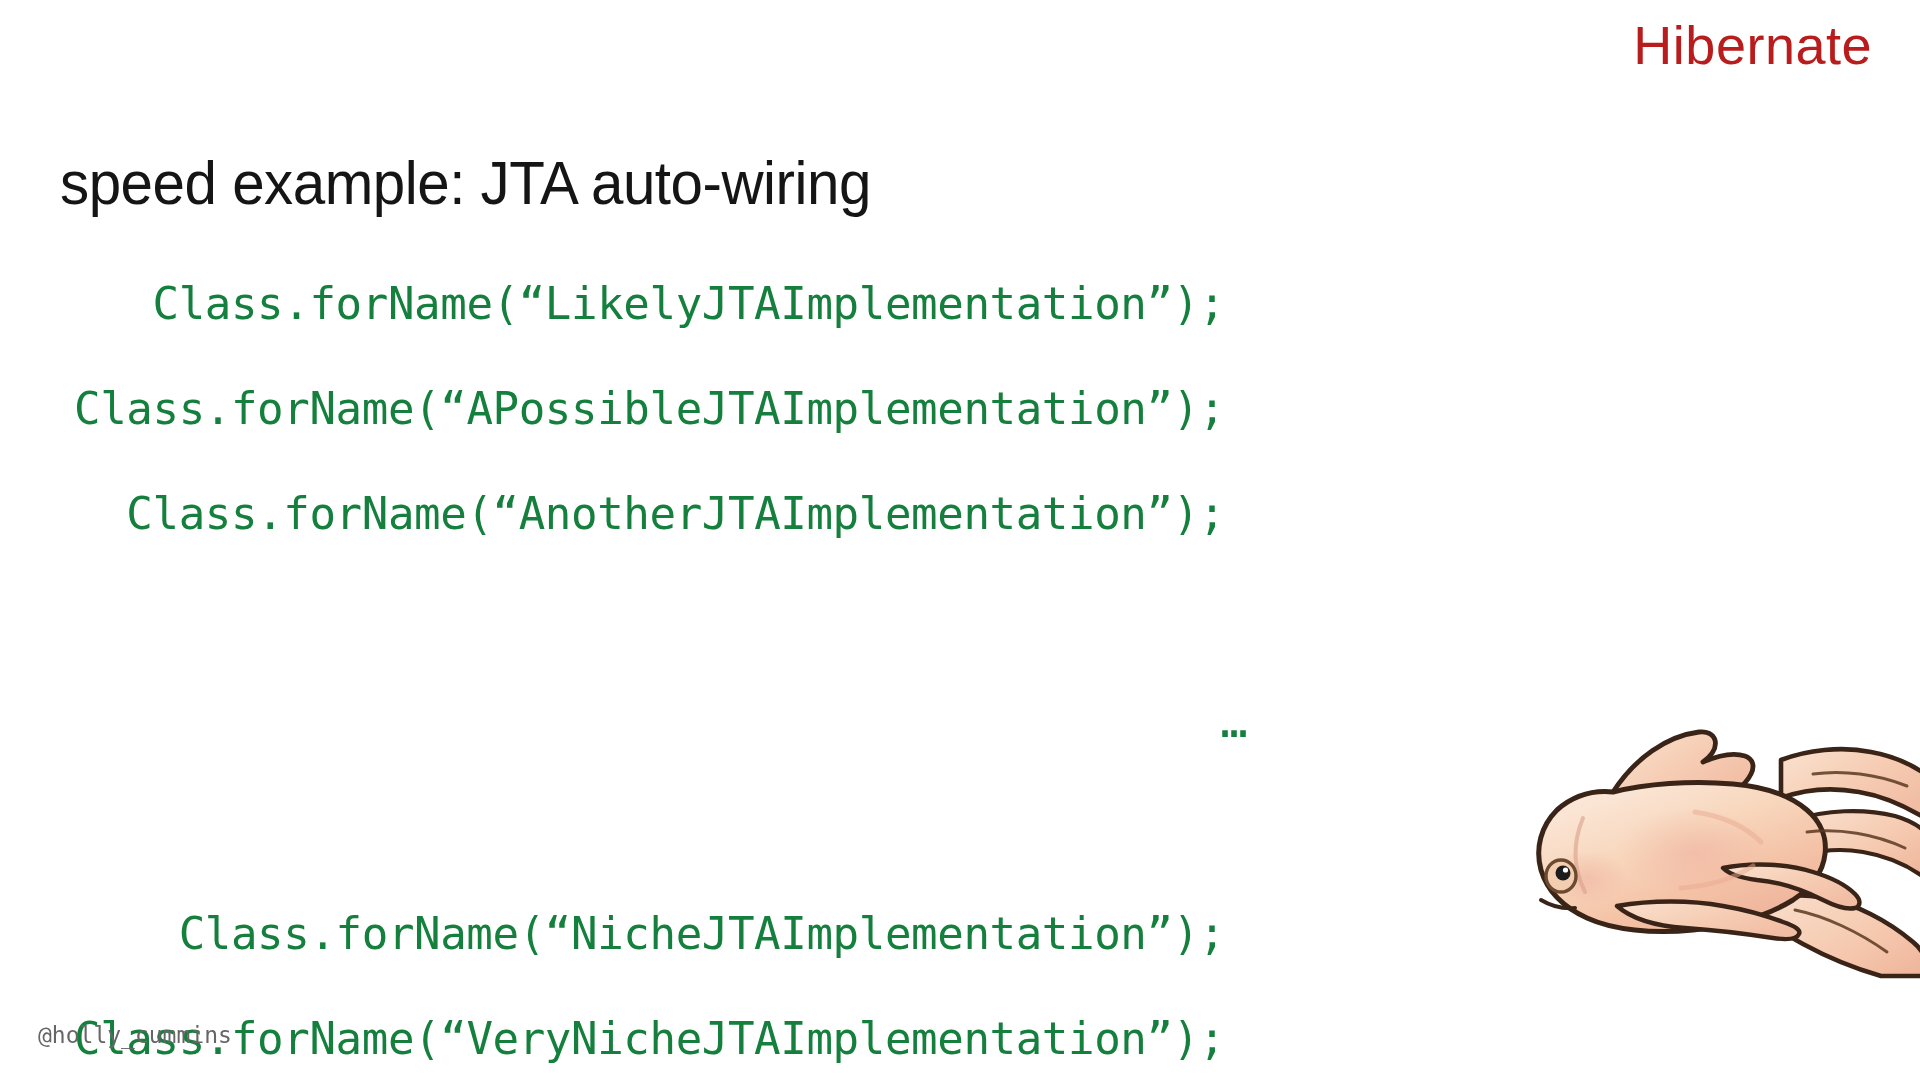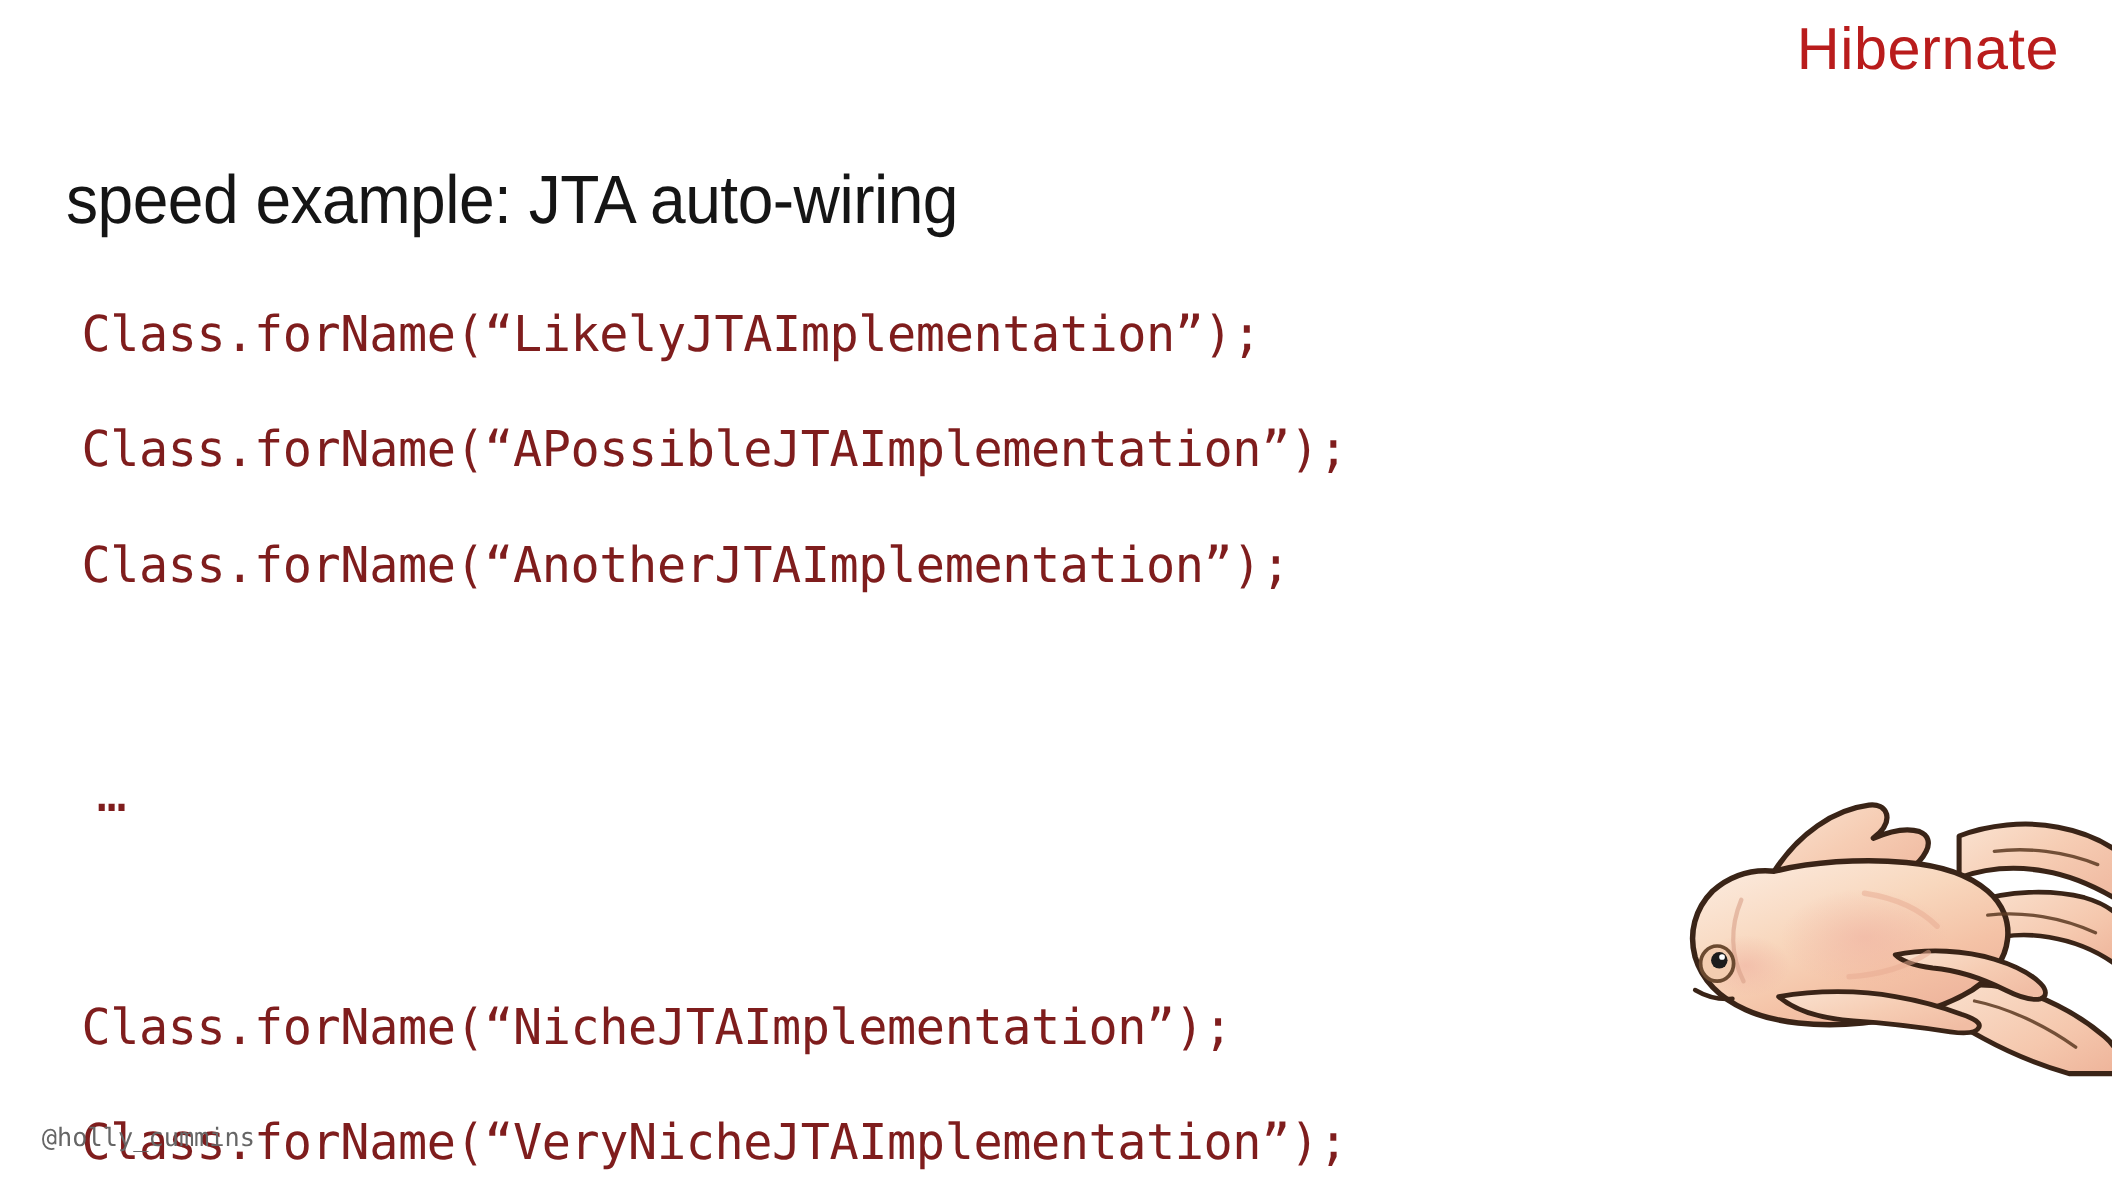--- a/index.html
+++ b/index.html
@@ -52,23 +52,24 @@
     transform-origin: left top;
   }
 
   
   #code-block {
     position: absolute;
     left: 74px;
     top: 281px;
     font-family: "DejaVu Sans Mono", "Liberation Mono", monospace;
     font-size: 45px;
-    color: #7f1d1d;
+    color: #15803d;
     line-height: 1;
     white-space: nowrap;
+    text-align: right;
   }
   .code-line {
     height: 52px;
     margin-bottom: 53px;
     letter-spacing: -0.4px;
     transform: scaleX(0.98);
     transform-origin: left center;
     display: block;
   }
   .code-line:last-child { margin-bottom: 0; }

